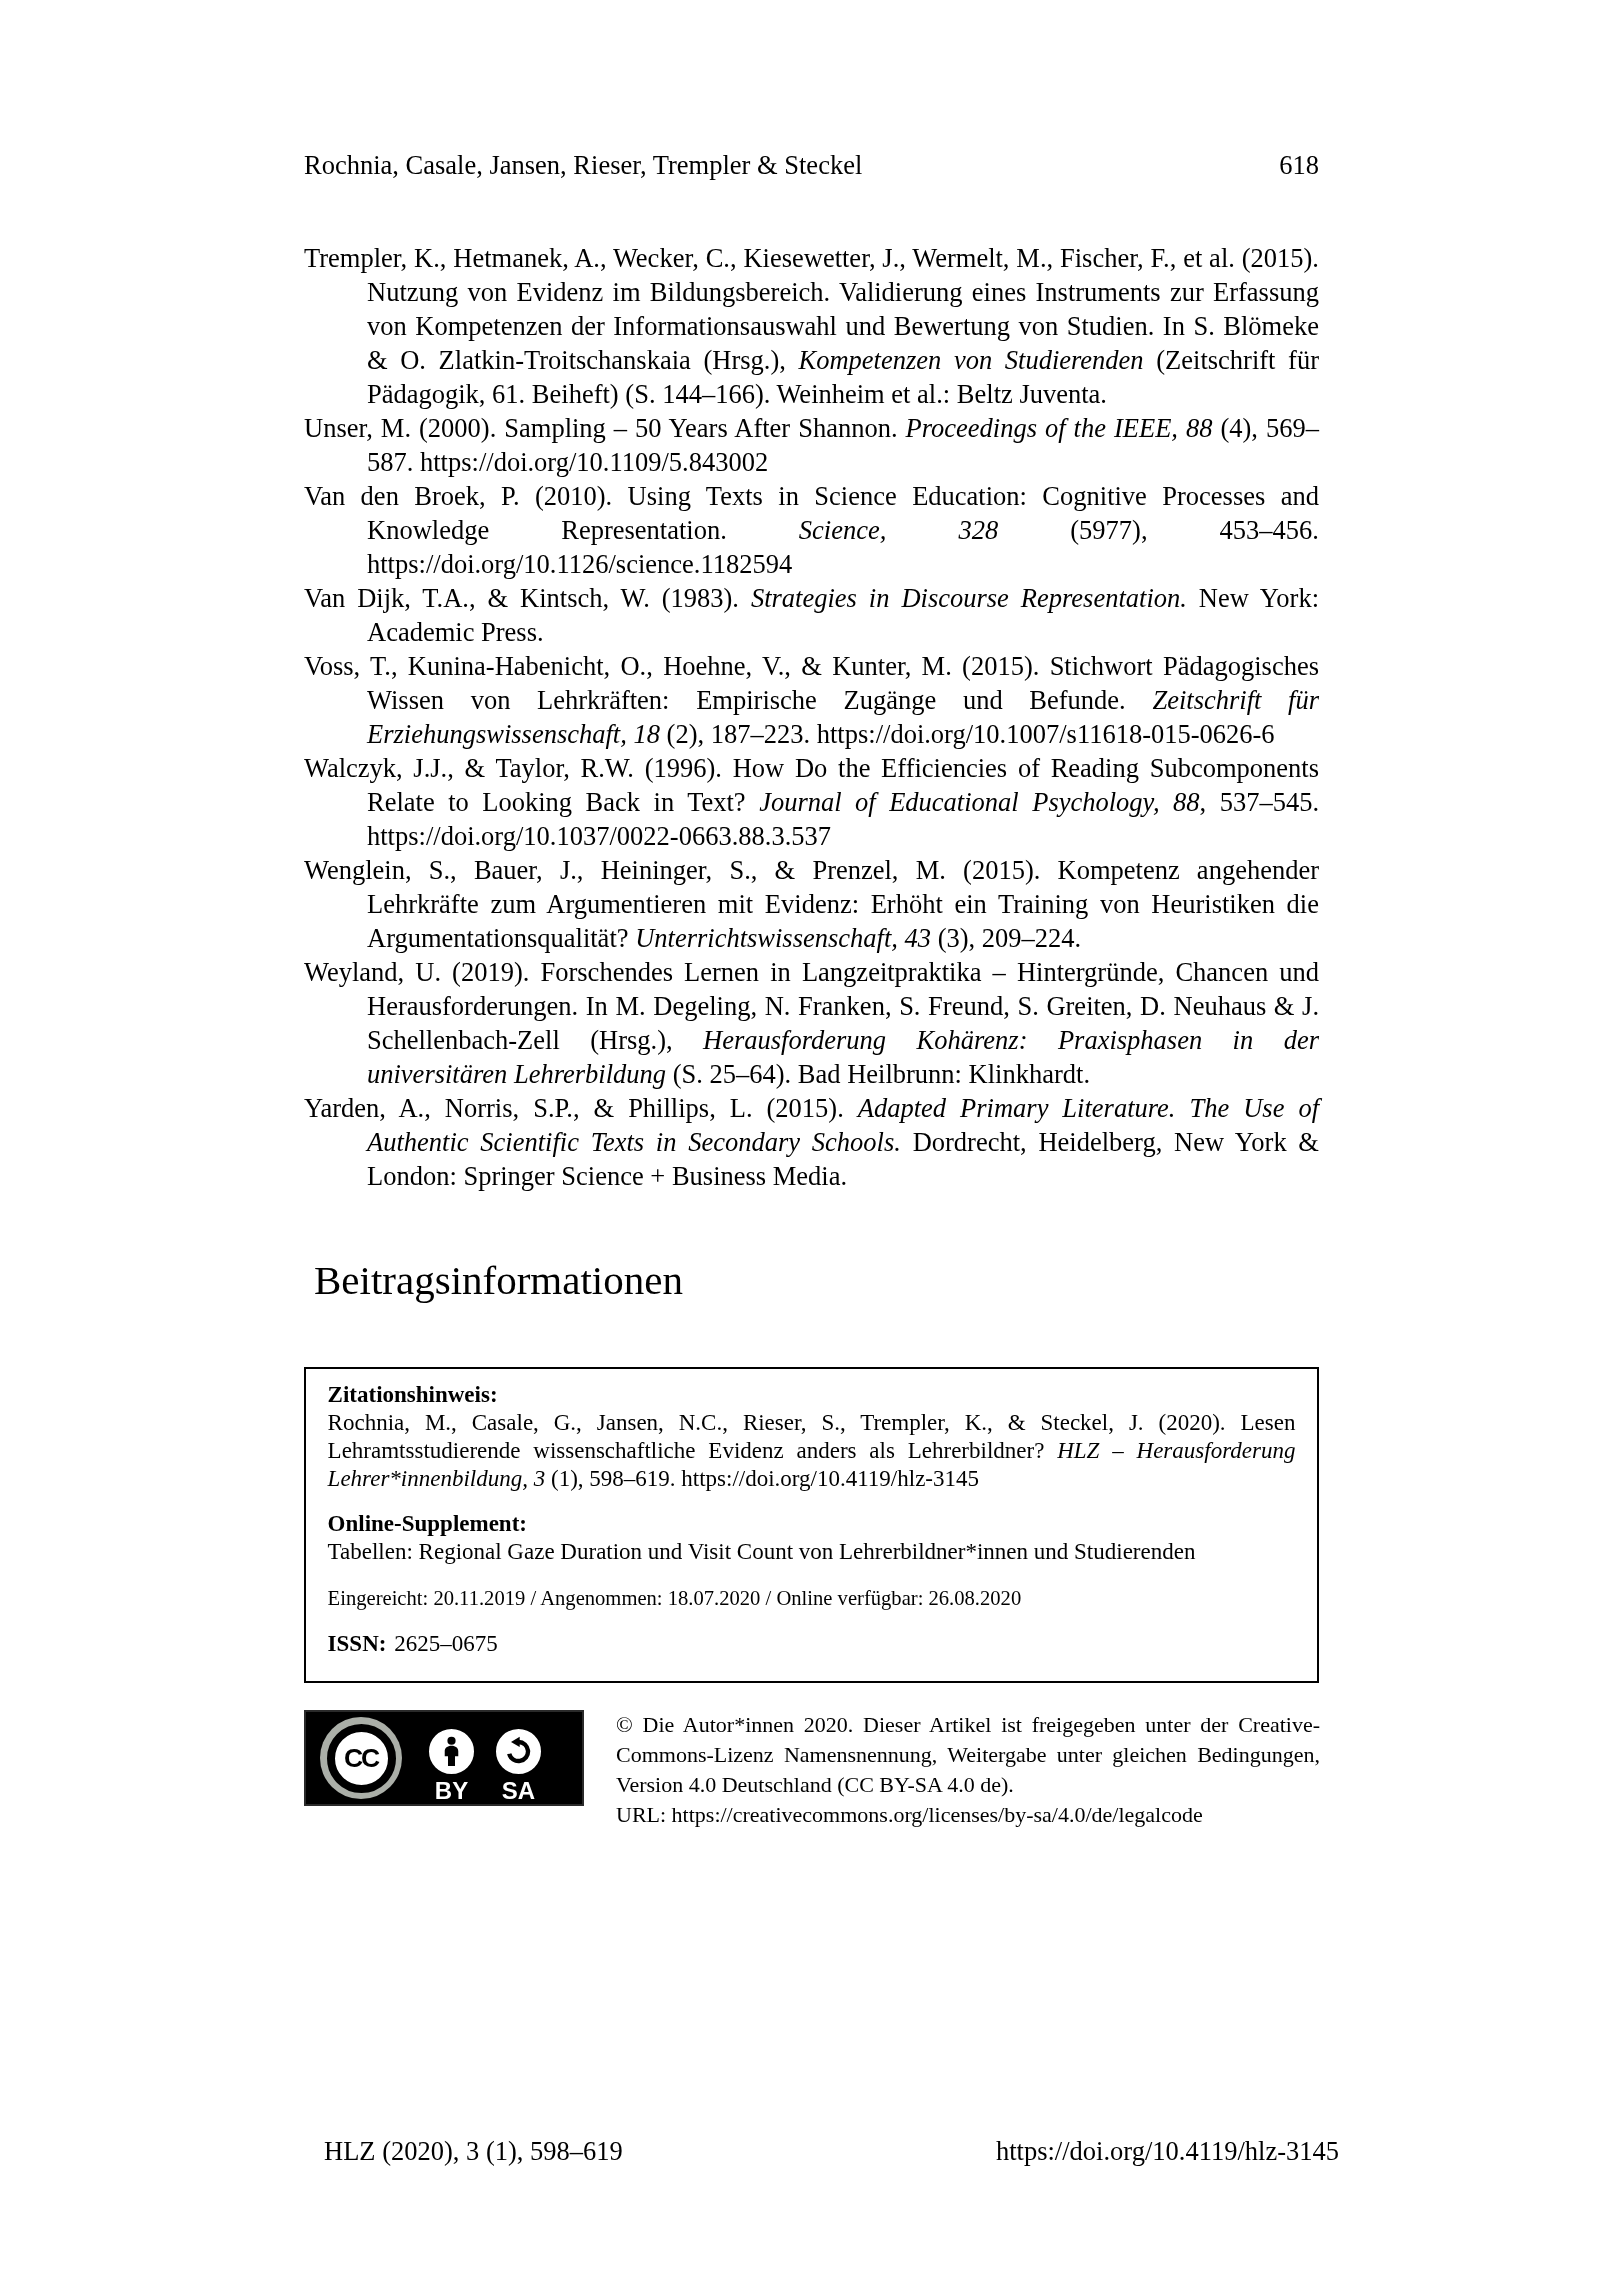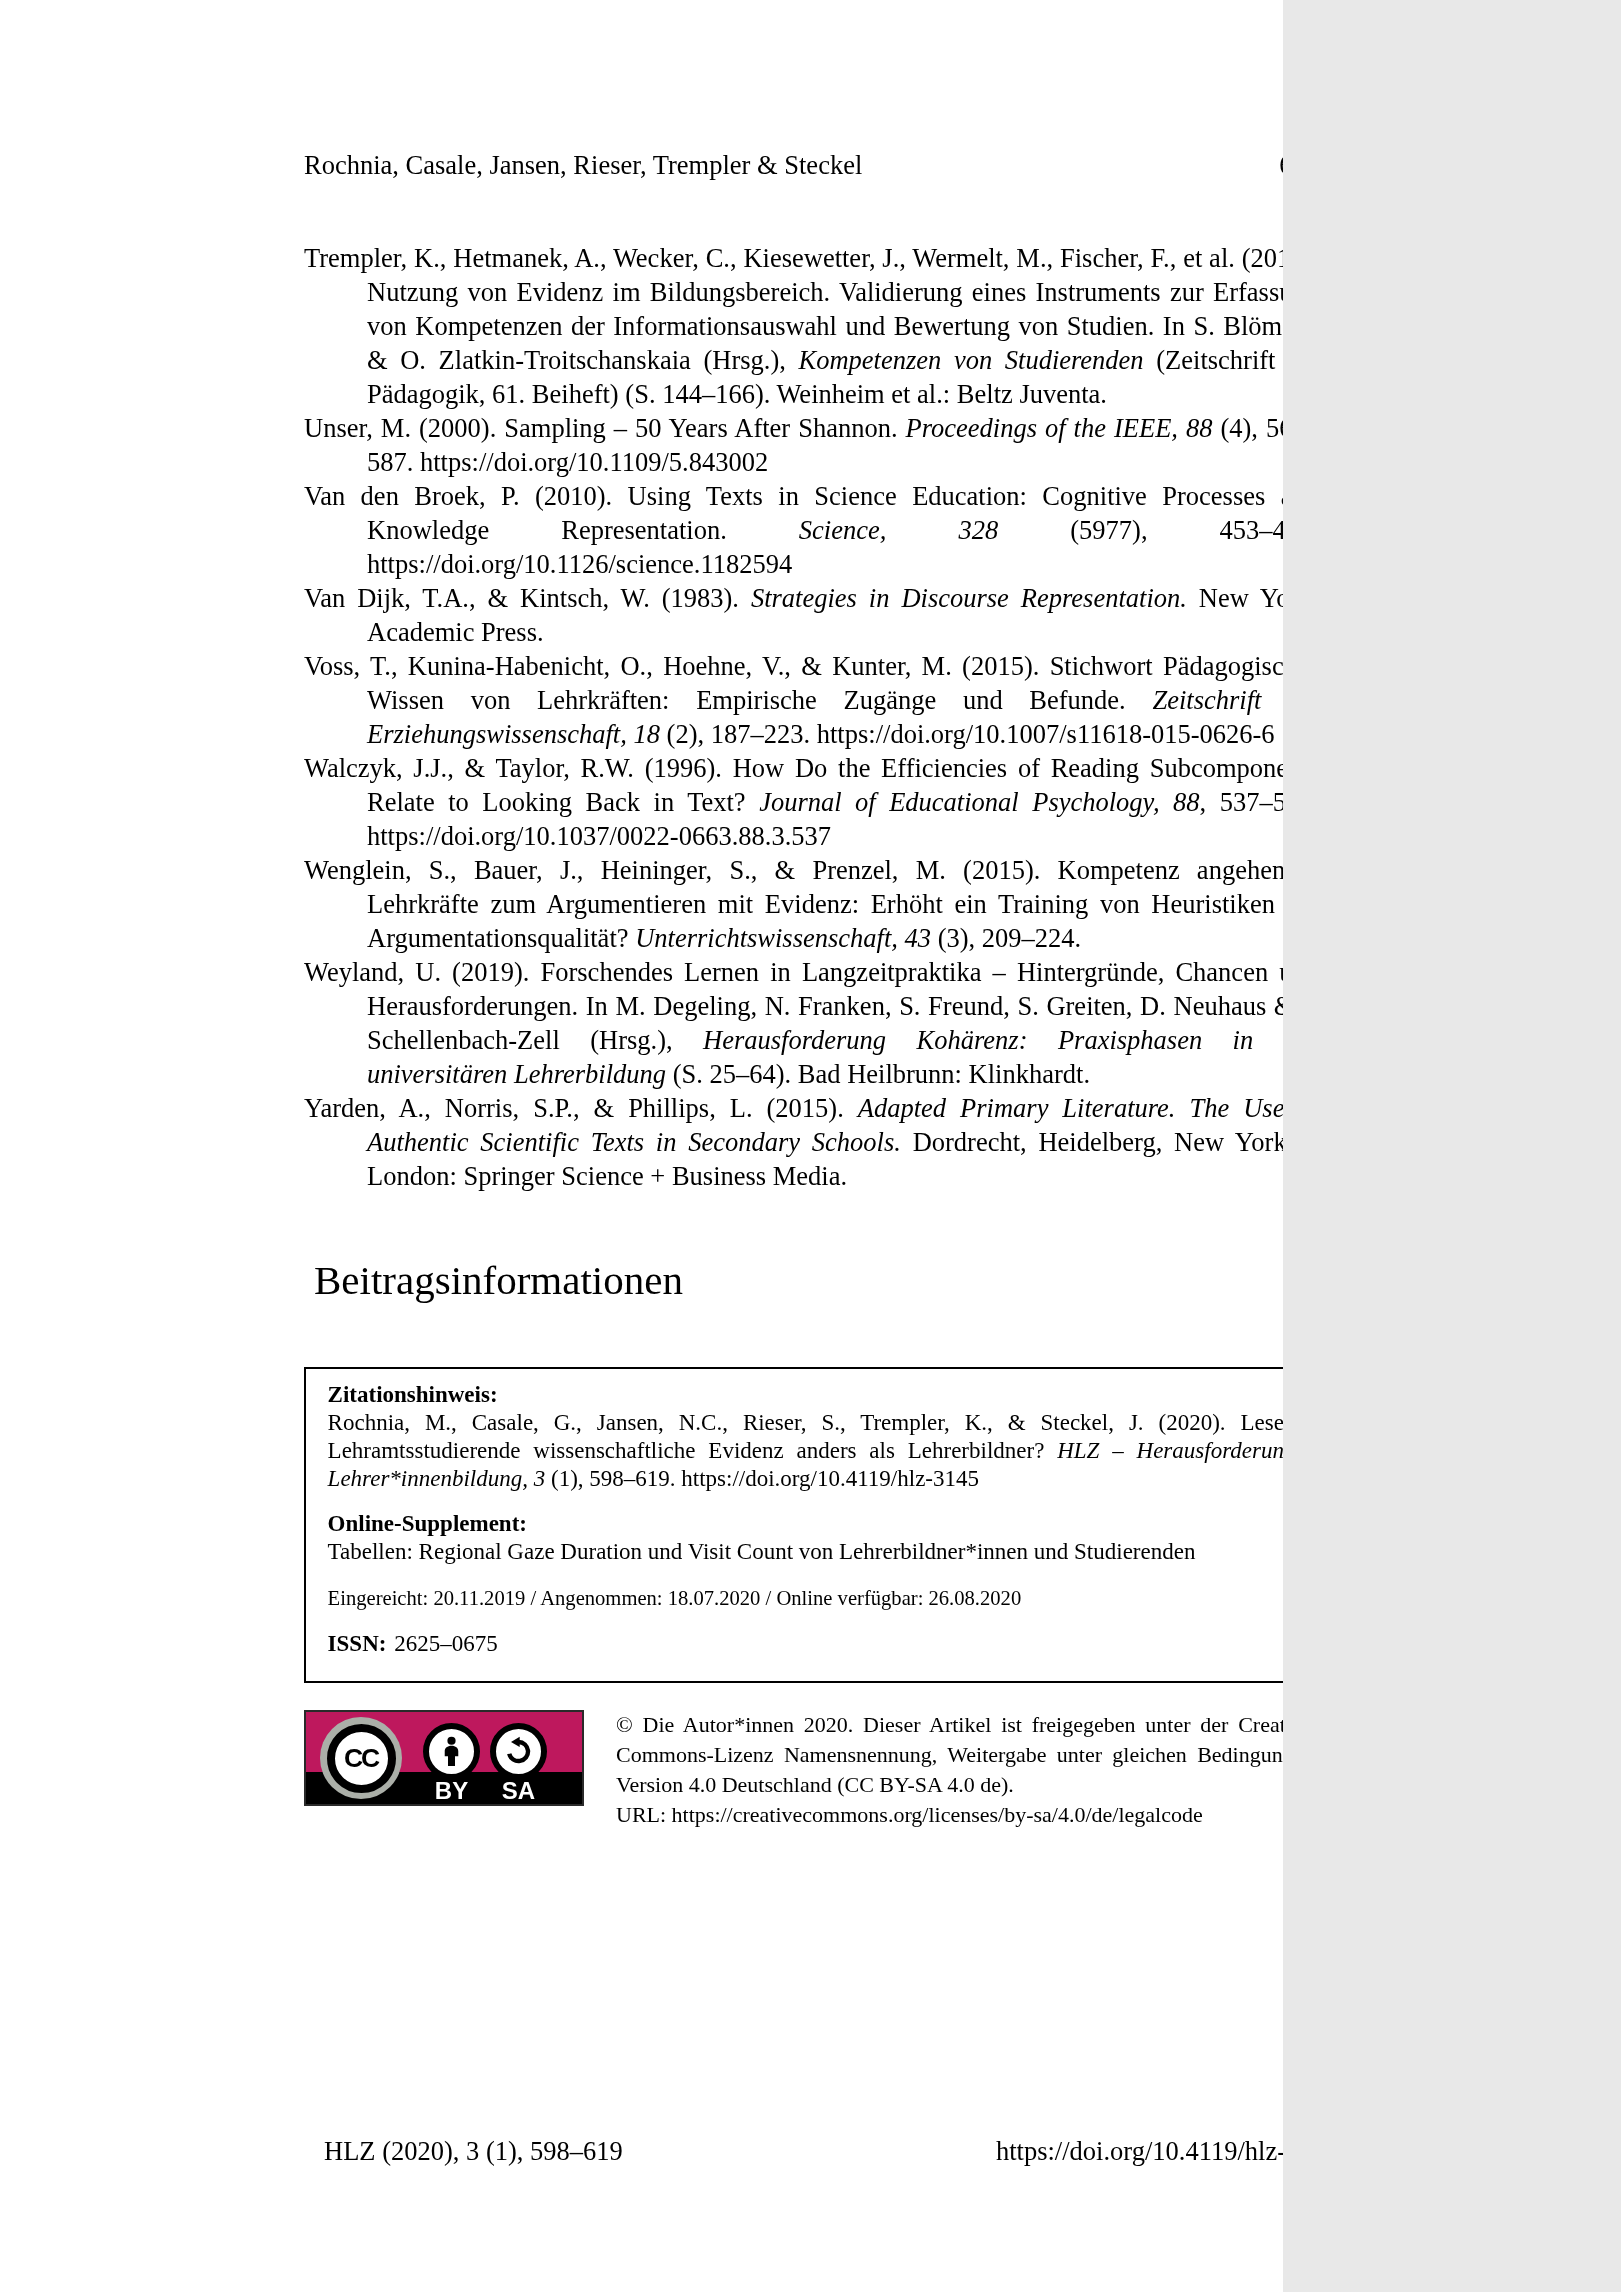--- a/index.html
+++ b/index.html
@@ -1,18 +1,18 @@
 <!DOCTYPE html>
 <html><head>
 <meta charset="utf-8">
 <style>
   html, body { margin:0; padding:0; background:#e8e8e8; }
   .page {
     position:relative;
-    width:1283px; height:2293px;
+    width:1621px; height:2293px;
     background:#ffffff;
     font-family:"Liberation Serif", serif;
     color:#000000;
     overflow:hidden;
   }
 
   
   .running-header {
     position:absolute; left:304px; top:149px; width:1015px;
     display:flex; justify-content:space-between;
@@ -46,21 +46,21 @@
   .box-citation { text-align:justify; }
   .sp18 { height:17.6px; } .sp20 { height:19.6px; }
   .box-dates { font-size:20.6px; line-height:24.5px; }
   .box-issn .issn-label { font-weight:bold; margin-right:7.8px; }
 
   
   .license-row { position:absolute; left:304px; top:1710px; width:1015px; height:108px; }
 
   .cc-badge {
     position:absolute; left:0; top:0; width:280px; height:96px;
-    background:#be185d; border:2px solid #2a2a2a; box-sizing:border-box;
+    background:#000000; border:2px solid #2a2a2a; box-sizing:border-box;
   }
   .cc-badge-blackstrip { position:absolute; left:0; bottom:0; width:100%; height:32px; background:#000; }
   .cc-halo {
     position:absolute; left:13.7px; top:4.9px; width:82px; height:82px;
     border-radius:50%; background:#abafa8;
   }
   .cc-circle {
     position:absolute; left:6.9px; top:6.9px; width:69px; height:69px;
     box-sizing:border-box; border:8.8px solid #000; border-radius:50%;
     background:#fff; display:flex; align-items:center; justify-content:center;

